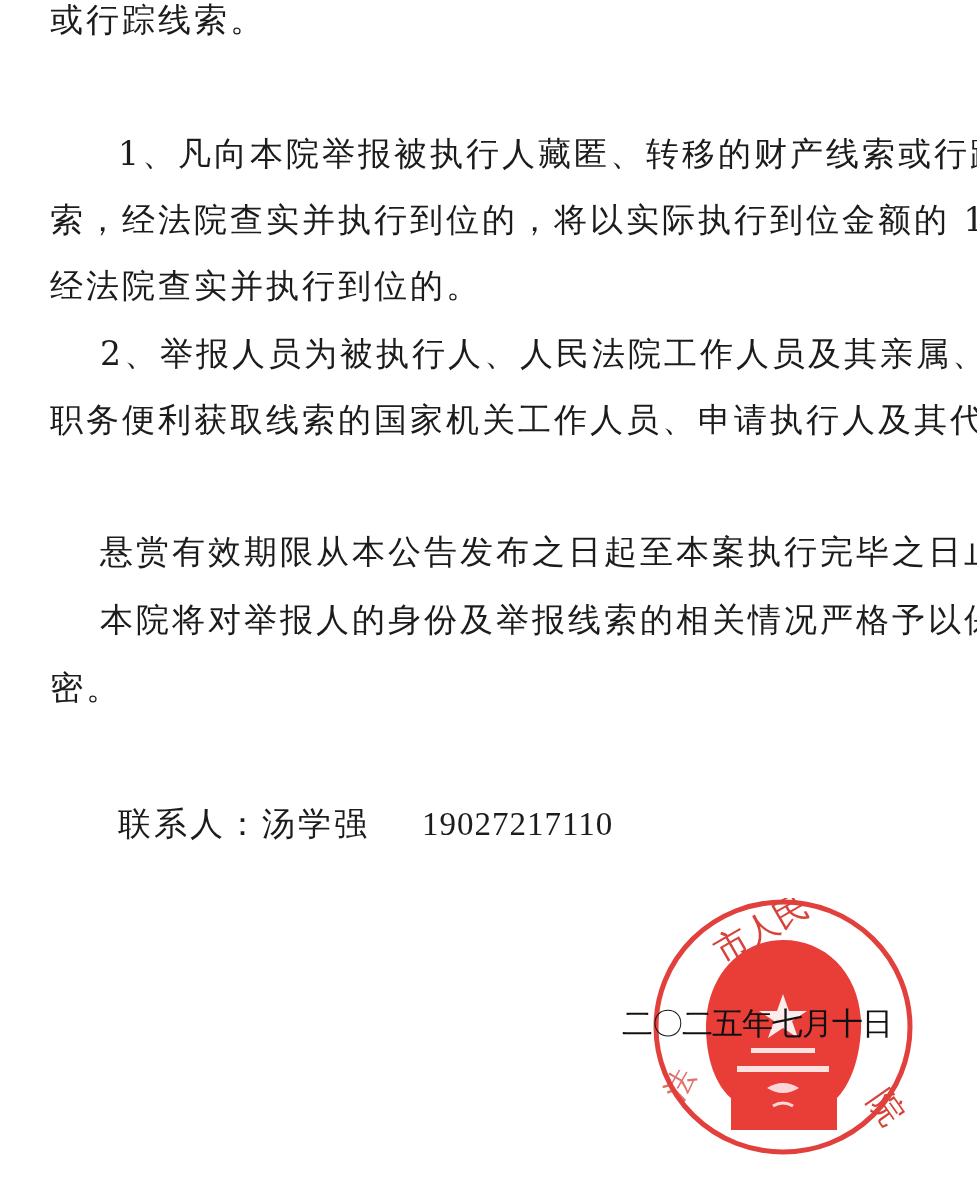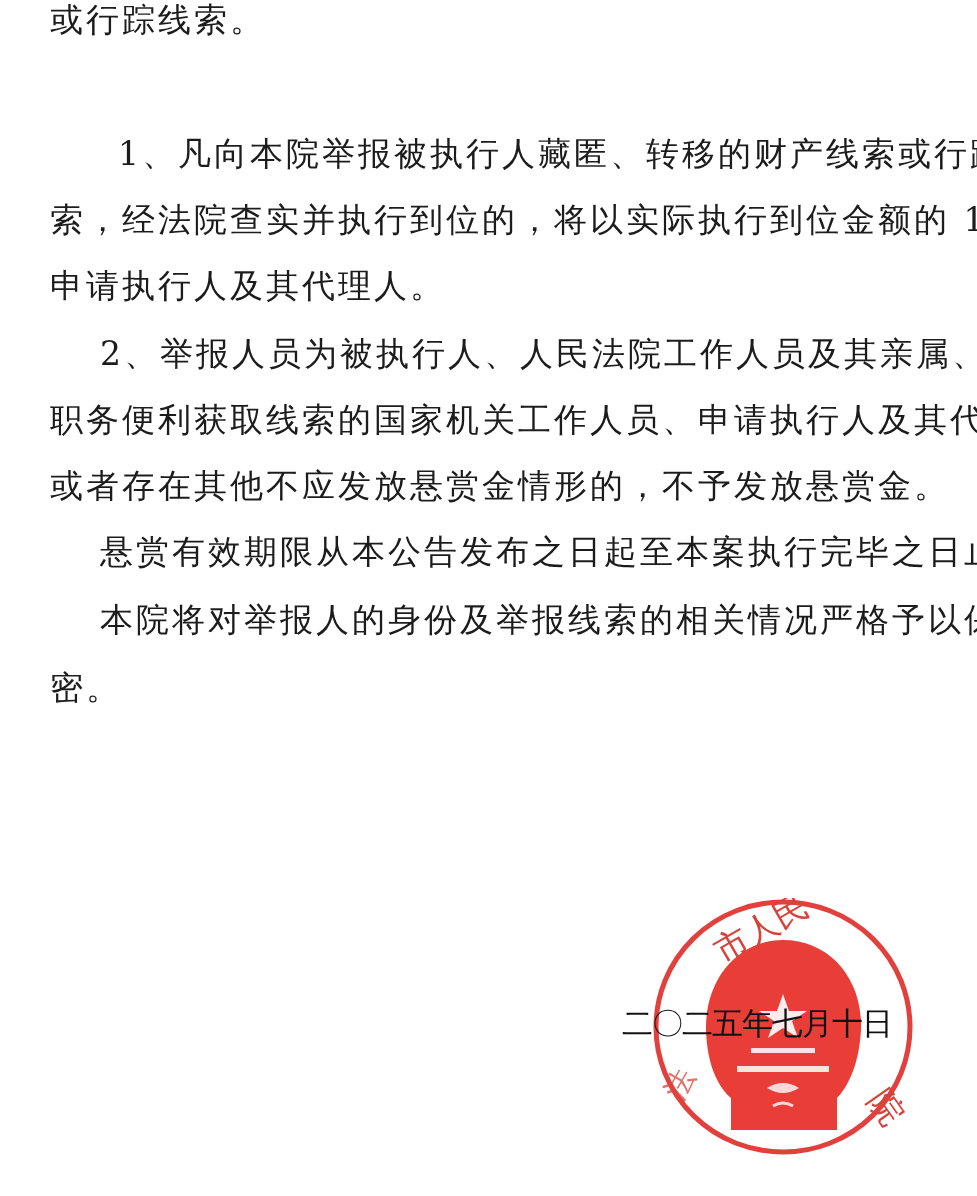--- a/index.html
+++ b/index.html
@@ -55,32 +55,34 @@
 </head>
 <body>
 
 <div class="doc">
 
   <div class="line" style="left:50px; top:0px;">或行踪线索。</div>
 
 
   <div class="line" style="left:118px; top:134px;">1、凡向本院举报被执行人藏匿、转移的财产线索或行踪线</div>
   <div class="line" style="left:50px; top:200px;">索，经法院查实并执行到位的，将以实际执行到位金额的 10%</div>
-  <div class="line" style="left:50px; top:266px;">申请执行人及其代理人。</div>
+  <div class="line" style="left:50px; top:266px;">经法院查实并执行到位的。</div>
 
   <div class="line" style="left:100px; top:334px;">2、举报人员为被执行人、人民法院工作人员及其亲属、利用</div>
   <div class="line" style="left:50px; top:400px;">职务便利获取线索的国家机关工作人员、申请执行人及其代理人</div>
-  <div class="line" style="left:50px; top:466px;">或者存在其他不应发放悬赏金情形的，不予发放悬赏金。</div>
 
   <div class="line" style="left:100px; top:532px;">悬赏有效期限从本公告发布之日起至本案执行完毕之日止。</div>
 
   <div class="line" style="left:100px; top:600px;">本院将对举报人的身份及举报线索的相关情况严格予以保</div>
   <div class="line" style="left:50px; top:668px;">密。</div>
 
 
+  <div class="line" style="left:118px; top:804px;">
+    <span>联系人：</span><span>汤学强</span><span style="display:inline-block;width:52px;"></span><span class="num">19027217110</span>
+  </div>
 
   <svg class="seal" viewBox="0 0 265 258">
     <ellipse cx="132" cy="129" rx="127" ry="125" fill="none" stroke="#e0302b" stroke-width="5" opacity="0.92"></ellipse>
 
     <path d="M132 42 C 178 42 212 80 210 132 C 208 168 196 190 186 200 L 186 232 L 80 232 L 80 200 C 68 190 56 168 55 132 C 54 80 88 42 132 42 Z" fill="#e8332d" opacity="0.95"></path>
     <polygon points="132,96 138,113 156,113 141,123 147,140 132,130 117,140 123,123 108,113 126,113" fill="#ffffff" opacity="0.9"></polygon>
     <rect x="100" y="150" width="64" height="5" fill="#ffffff" opacity="0.85"></rect>
     <rect x="86" y="168" width="92" height="6" fill="#ffffff" opacity="0.85"></rect>
     <path d="M116 190 q16 -10 32 0 q-16 10 -32 0 z" fill="#ffffff" opacity="0.8"></path>
     <path d="M122 208 q10 -6 20 0" stroke="#ffffff" stroke-width="3" fill="none" opacity="0.8"></path>

